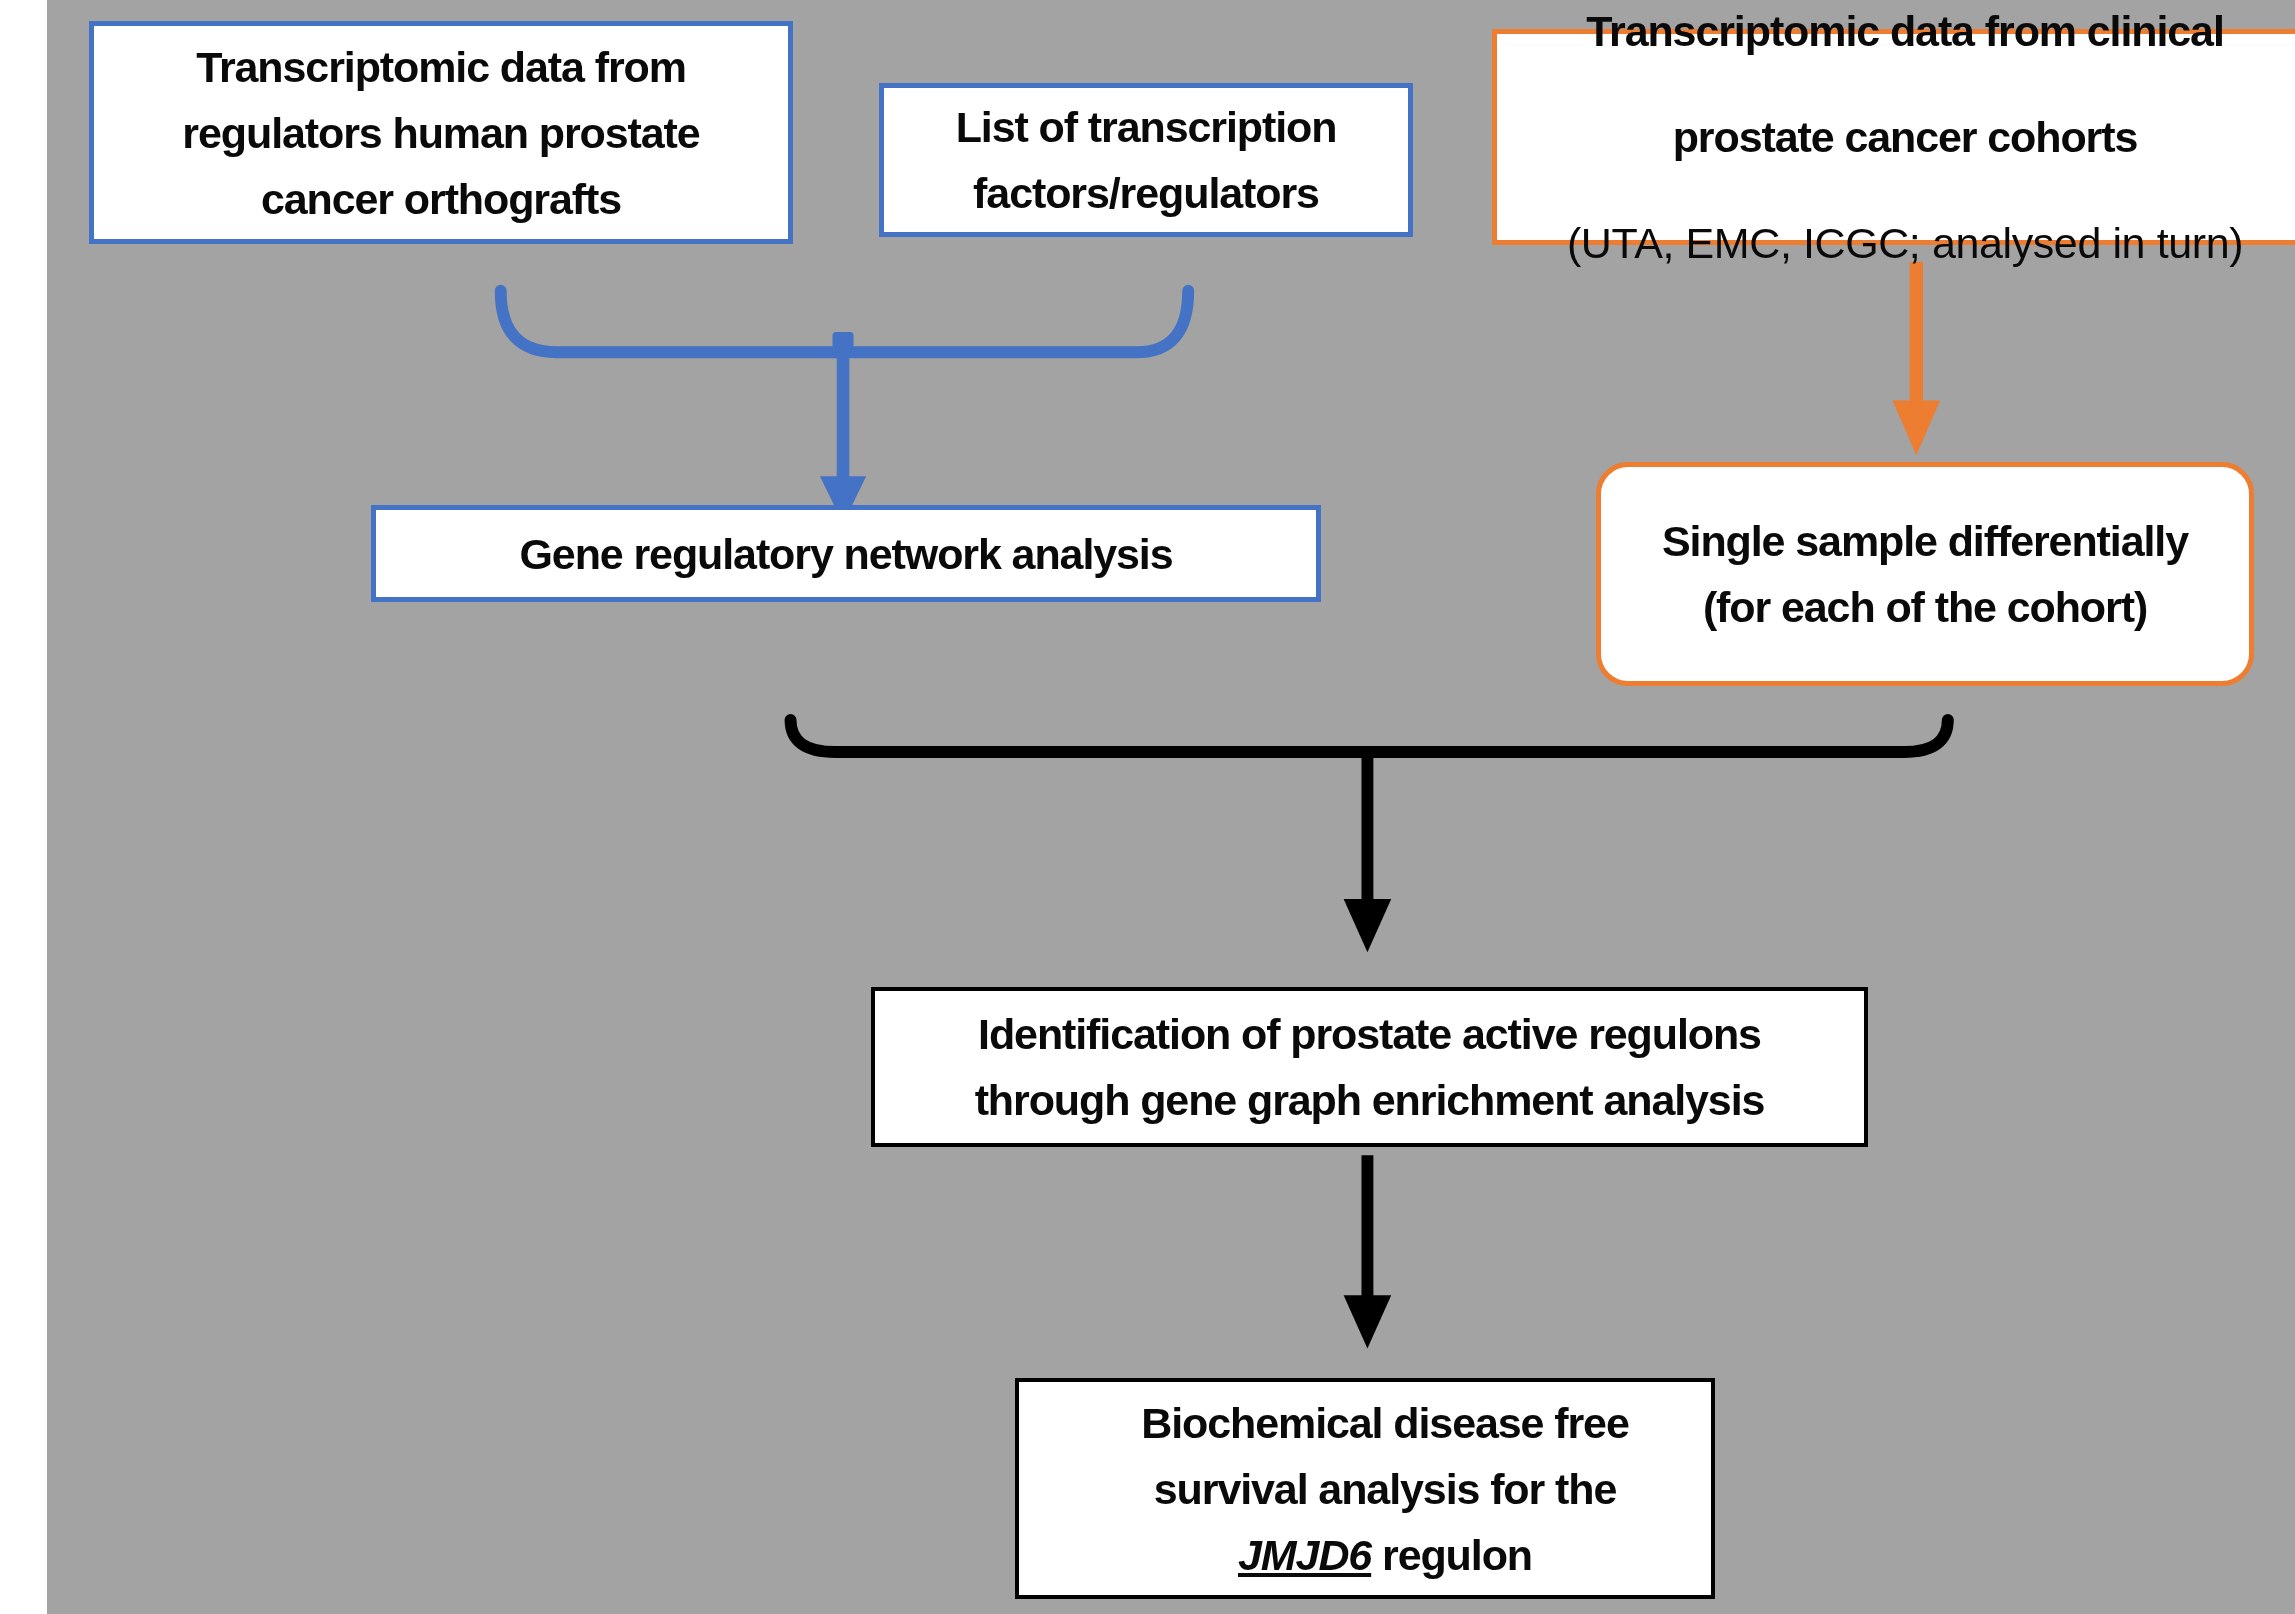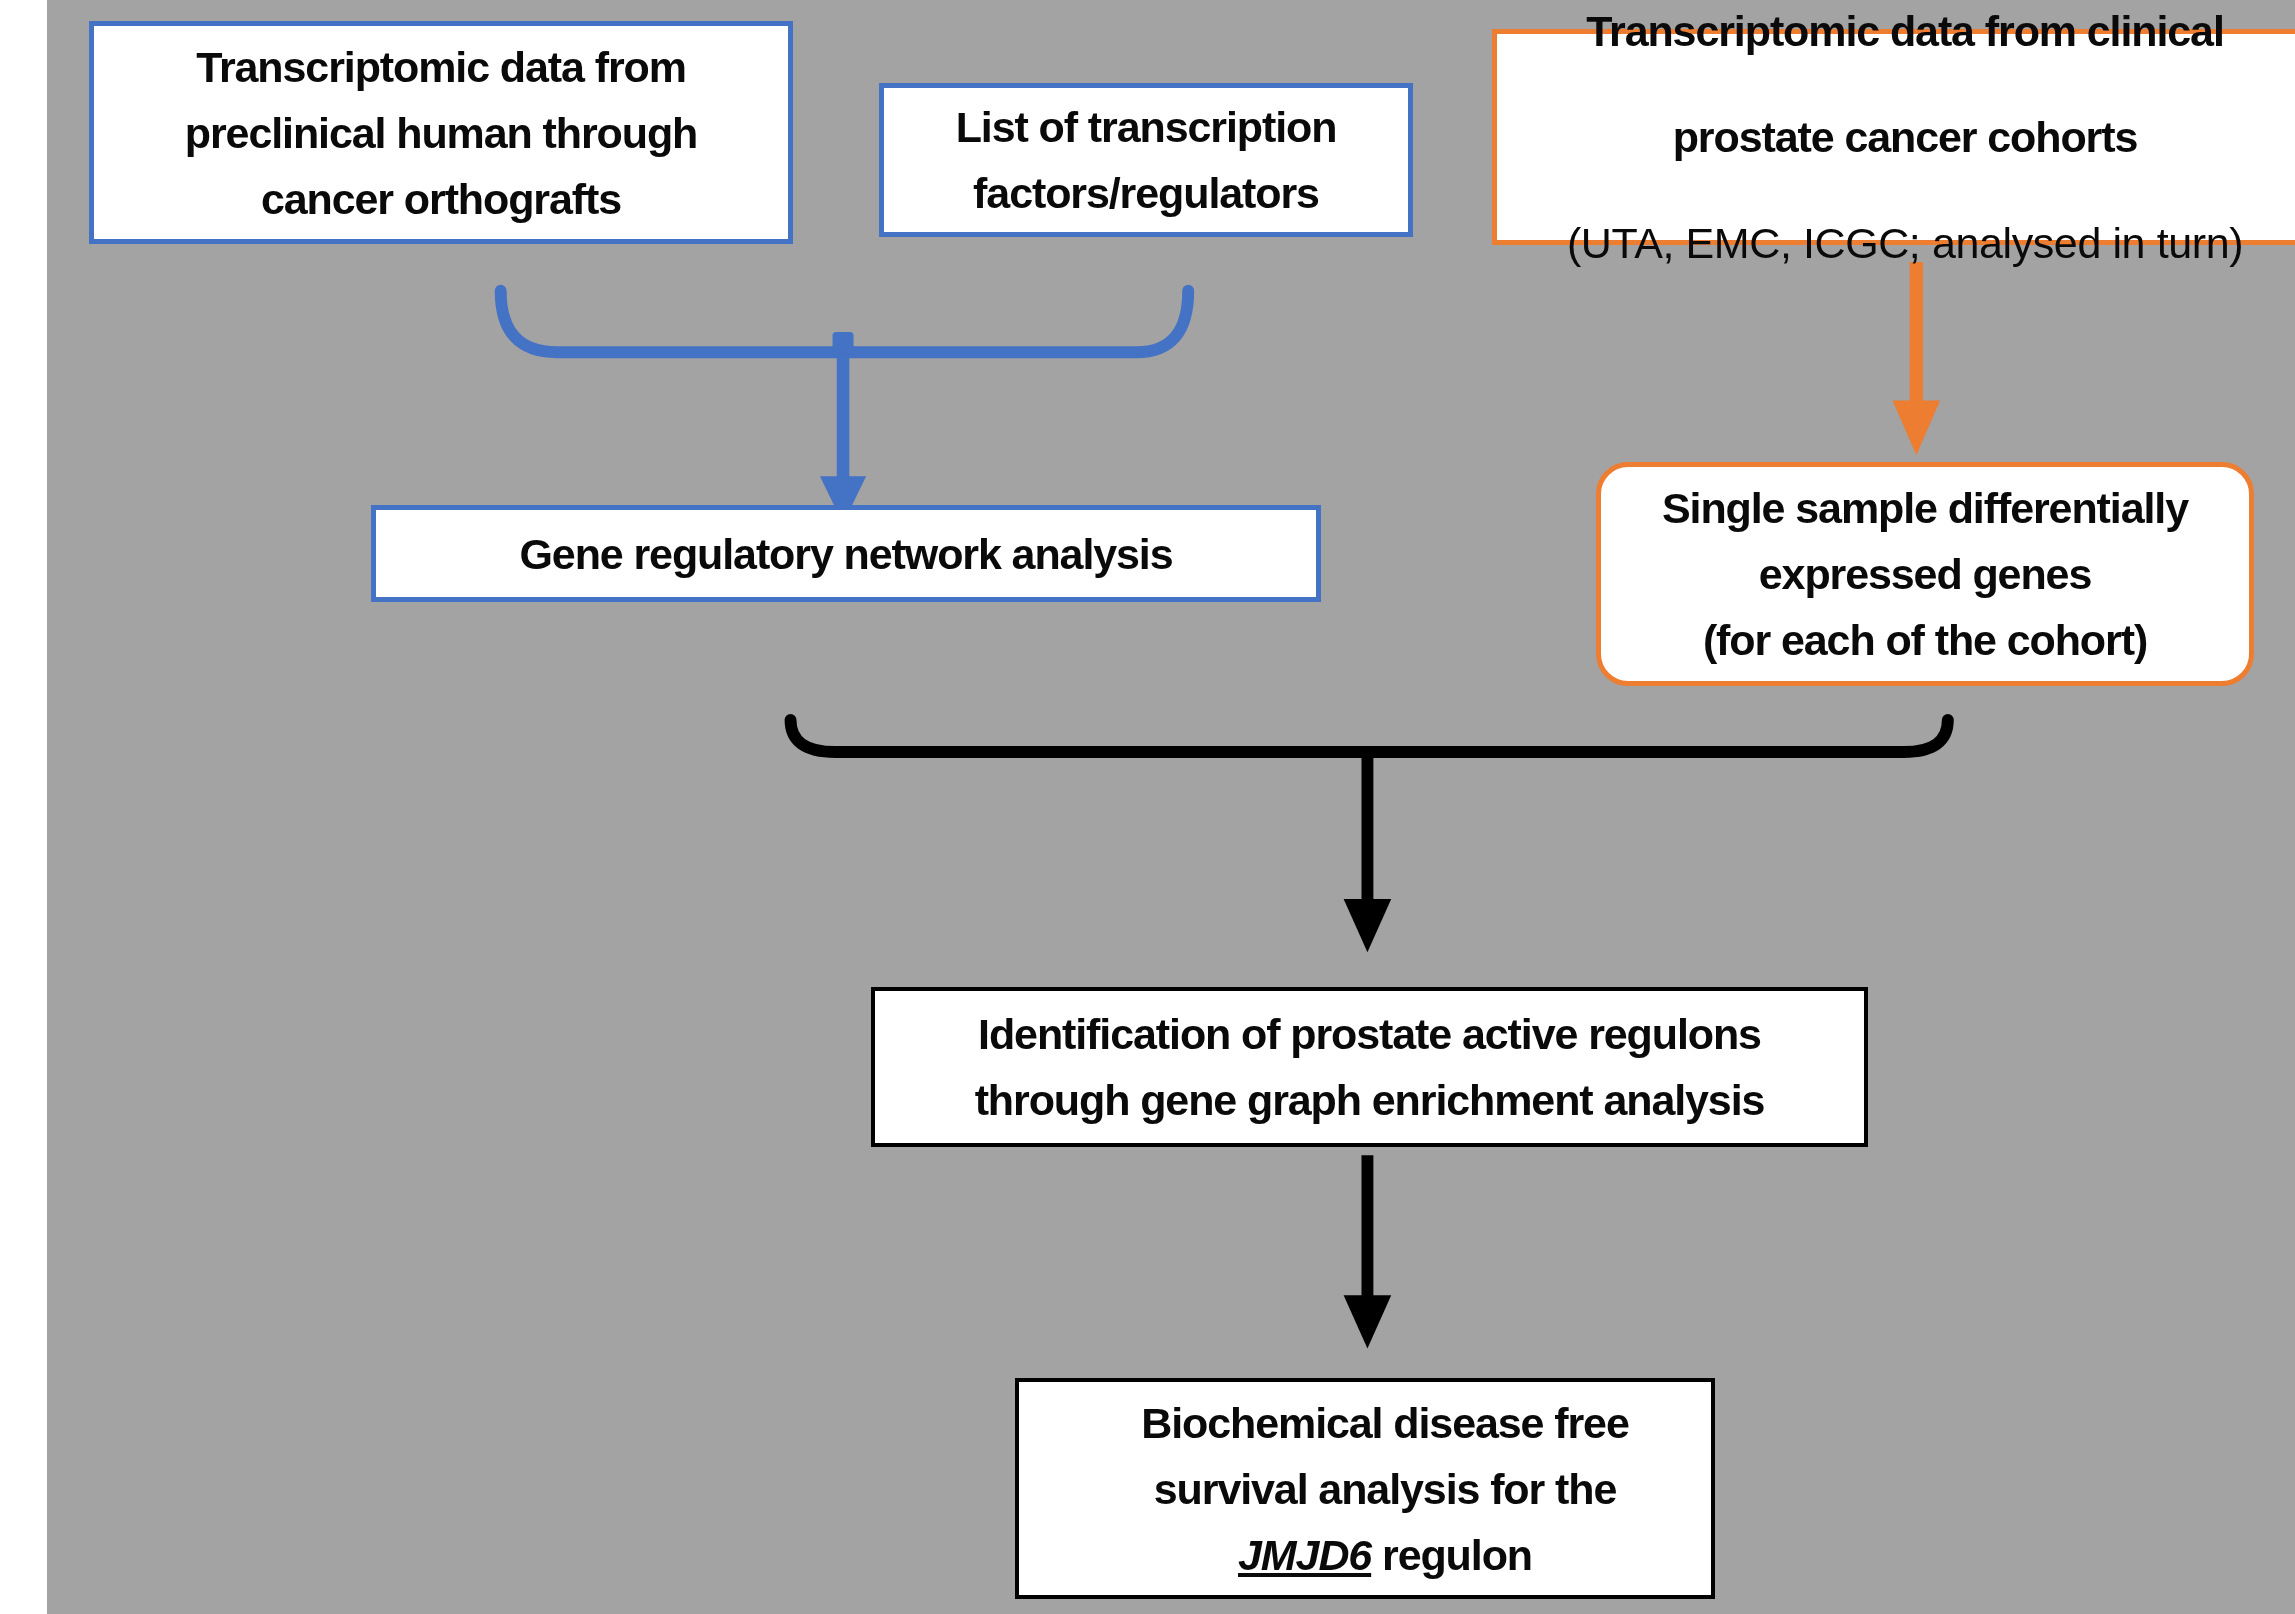--- a/index.html
+++ b/index.html
@@ -72,42 +72,41 @@
     <path class="s-black" d="M 1062 1028 Q 1062 1074 1126 1074 L 2652 1074 Q 2715 1074 2715 1028" stroke-width="17" stroke-linecap="round"></path>
     <line class="s-black" x1="1886" y1="1074" x2="1886" y2="1292" stroke-width="17"></line>
     <polygon class="f-black" points="1852,1284 1920,1284 1886,1360"></polygon>
 
     <line class="s-black" x1="1886" y1="1650" x2="1886" y2="1858" stroke-width="17"></line>
     <polygon class="f-black" points="1852,1850 1920,1850 1886,1926"></polygon>
   </svg>
 
   <div class="box blue" style="left:42px; top:21px; width:704px; height:223px;">
     <div class="line">Transcriptomic data from</div>
-    <div class="line">preclinical human through</div>
+    <div class="line">regulators human prostate</div>
     <div class="line">cancer orthografts</div>
   </div>
 
   <div class="box blue" style="left:832px; top:83px; width:534px; height:154px;">
     <div class="line">List of transcription</div>
     <div class="line">factors/regulators</div>
   </div>
 
   <div class="box orange" style="left:1445px; top:29px; width:826px; height:216px;gap:40px;">
     <div class="line">Transcriptomic data from clinical</div>
     <div class="line">prostate cancer cohorts</div>
     <div class="line normal">(UTA, EMC, ICGC; analysed in turn)</div>
   </div>
 
   <div class="box blue" style="left:324px; top:505px; width:950px; height:97px;">
     <div class="line">Gene regulatory network analysis</div>
   </div>
 
   <div class="box orange" style="left:1549px; top:462px; width:658px; height:224px;border-radius:32px;">
     <div class="line">Single sample differentially</div>
-    <div class="line">expressed genes</div>
     <div class="line">(for each of the cohort)</div>
   </div>
 
   <div class="box black" style="left:824px; top:987px; width:997px; height:160px;">
     <div class="line">Identification of prostate active regulons</div>
     <div class="line">through gene graph enrichment analysis</div>
   </div>
 
   <div class="box black" style="left:968px; top:1378px; width:700px; height:221px;padding-left:40px;">
     <div class="line">Biochemical disease free</div>

